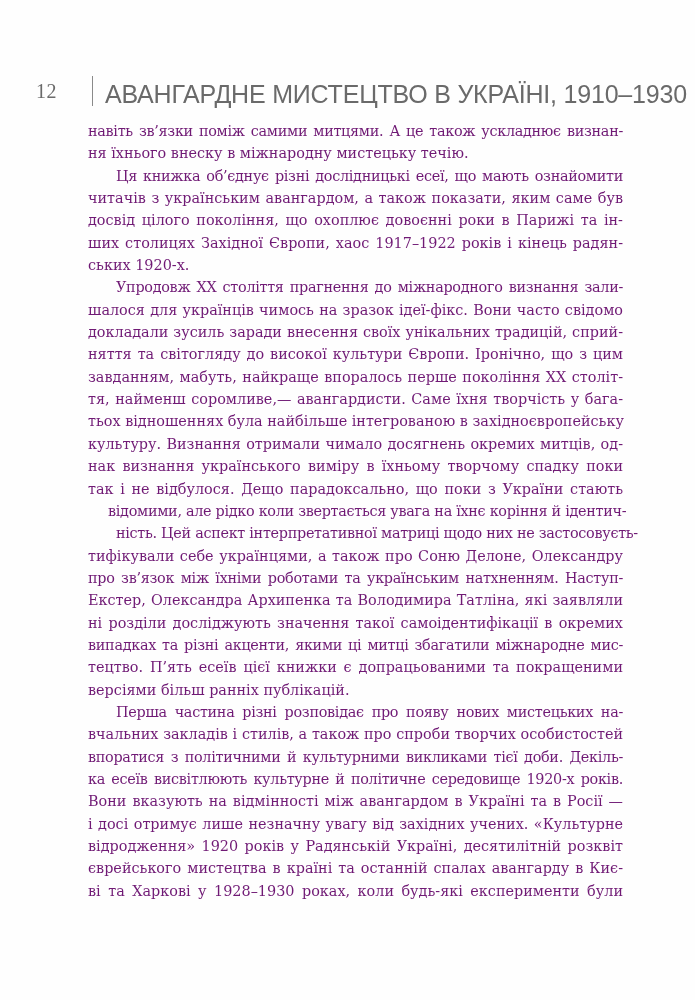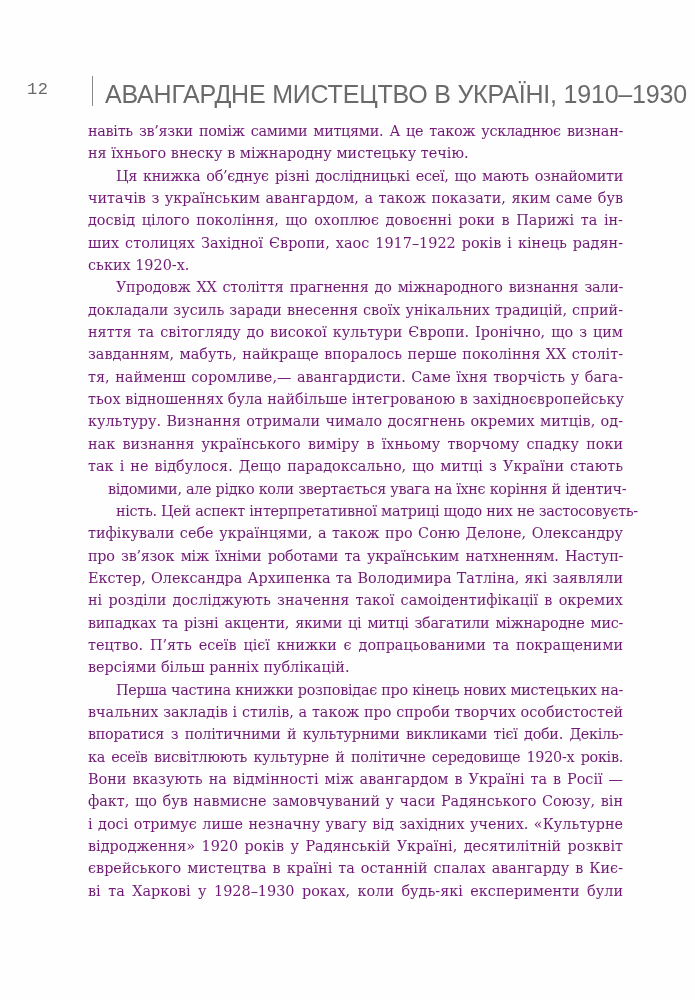--- a/index.html
+++ b/index.html
@@ -1,19 +1,19 @@
 <!DOCTYPE html>
 <html><head>
   <meta charset="utf-8">
   <style>
     html, body { margin: 0; padding: 0; background: #ffffff; }
     body { width: 695px; height: 1000px; position: relative; overflow: hidden; }
     .page { position: absolute; left: 0; top: 0; width: 695px; height: 1000px; background: #fefefe; }
     .running-head { position: absolute; top: 76px; left: 0; height: 30px; width: 695px; }
-    .page-number { position: absolute; left: 27px; top: 4px; font-family: Liberation Mono, monospace; font-size: 17px; color: #6a6a6a; letter-spacing: 0.5px; }
+    .page-number { position: absolute; left: 36px; top: 4px; font-family: Liberation Serif, serif; font-size: 20px; color: #6a6a6a; letter-spacing: 0.5px; }
     .head-divider { position: absolute; left: 92px; top: 0px; width: 1px; height: 30px; background: #8a8a8a; }
     .head-title { position: absolute; left: 105px; top: 4px; font-family: "Liberation Sans", sans-serif; font-size: 25px; color: #6a6a6a; letter-spacing: -0.2px; white-space: nowrap; }
     .body-text { position: absolute; left: 88px; top: 120px; width: 535px; font-family: "DejaVu Serif", serif; font-size: 14.4px; line-height: 22.35px; color: #701a75; }
     .line { display: block; white-space: nowrap; text-align: justify; text-align-last: justify; height: 22.35px; overflow: visible; }
     .line.last { text-align-last: left; }
     .line.indent { padding-left: 28px; }
   </style>
 </head>
 <body>
 
@@ -31,44 +31,44 @@
       </div>
       <div>
         <span class="line indent" style="letter-spacing: -0.3px;">Ця книжка об’єднує різні дослідницькі есеї, що мають ознайомити</span>
         <span class="line">читачів з українським авангардом, а також показати, яким саме був</span>
         <span class="line">досвід цілого покоління, що охоплює довоєнні роки в Парижі та ін-</span>
         <span class="line">ших столицях Західної Європи, хаос 1917–1922 років і кінець радян-</span>
         <span class="line last">ських 1920-х.</span>
       </div>
       <div>
         <span class="line indent" style="letter-spacing: -0.3px;">Упродовж XX століття прагнення до міжнародного визнання зали-</span>
+        <span class="line">шалося для українців чимось на зразок ідеї-фікс. Вони часто свідомо</span>
         <span class="line">докладали зусиль заради внесення своїх унікальних традицій, сприй-</span>
         <span class="line">няття та світогляду до високої культури Європи. Іронічно, що з цим</span>
         <span class="line">завданням, мабуть, найкраще впоралось перше покоління XX століт-</span>
         <span class="line">тя, найменш соромливе,— авангардисти. Саме їхня творчість у бага-</span>
         <span class="line">тьох відношеннях була найбільше інтегрованою в західноєвропейську</span>
         <span class="line">культуру. Визнання отримали чимало досягнень окремих митців, од-</span>
         <span class="line">нак визнання українського виміру в їхньому творчому спадку поки</span>
-        <span class="line">так і не відбулося. Дещо парадоксально, що митці з України стають</span>
+        <span class="line">так і не відбулося. Дещо парадоксально, що поки з України стають</span>
         <span class="line" style="letter-spacing: -0.3px; margin-left: 20px;">відомими, але рідко коли звертається увага на їхнє коріння й ідентич-</span>
         <span class="line" style="letter-spacing: -0.3px; margin-left: 28px;">ність. Цей аспект інтерпретативної матриці щодо них не застосовуєть-</span>
         <span class="line">тифікували себе українцями, а також про Соню Делоне, Олександру</span>
         <span class="line" style="letter-spacing: -0.3px;">про зв’язок між їхніми роботами та українським натхненням. Наступ-</span>
         <span class="line">Екстер, Олександра Архипенка та Володимира Татліна, які заявляли</span>
         <span class="line">ні розділи досліджують значення такої самоідентифікації в окремих</span>
         <span class="line" style="letter-spacing: -0.3px;">випадках та різні акценти, якими ці митці збагатили міжнародне мис-</span>
         <span class="line">тецтво. П’ять есеїв цієї книжки є допрацьованими та покращеними</span>
         <span class="line last">версіями більш ранніх публікацій.</span>
       </div>
       <div>
-        <span class="line indent" style="letter-spacing: -0.3px;">Перша частина книжки розповідає про кінець нових мистецьких на-</span>
+        <span class="line indent" style="letter-spacing: -0.3px;">Перша частина різні розповідає про появу нових мистецьких на-</span>
         <span class="line">вчальних закладів і стилів, а також про спроби творчих особистостей</span>
         <span class="line" style="letter-spacing: -0.3px;">впоратися з політичними й культурними викликами тієї доби. Декіль-</span>
         <span class="line" style="letter-spacing: -0.3px;">ка есеїв висвітлюють культурне й політичне середовище 1920-х років.</span>
         <span class="line">Вони вказують на відмінності між авангардом в Україні та в Росії —</span>
-        <span class="line">факт, що був навмисне замовчуваний у часи Радянського Союзу, він</span>
         <span class="line">і досі отримує лише незначну увагу від західних учених. «Культурне</span>
         <span class="line">відродження» 1920 років у Радянській Україні, десятилітній розквіт</span>
         <span class="line">єврейського мистецтва в країні та останній спалах авангарду в Киє-</span>
         <span class="line">ві та Харкові у 1928–1930 роках, коли будь-які експерименти були</span>
       </div>
     </div>
 </div>
 
 </body></html>

